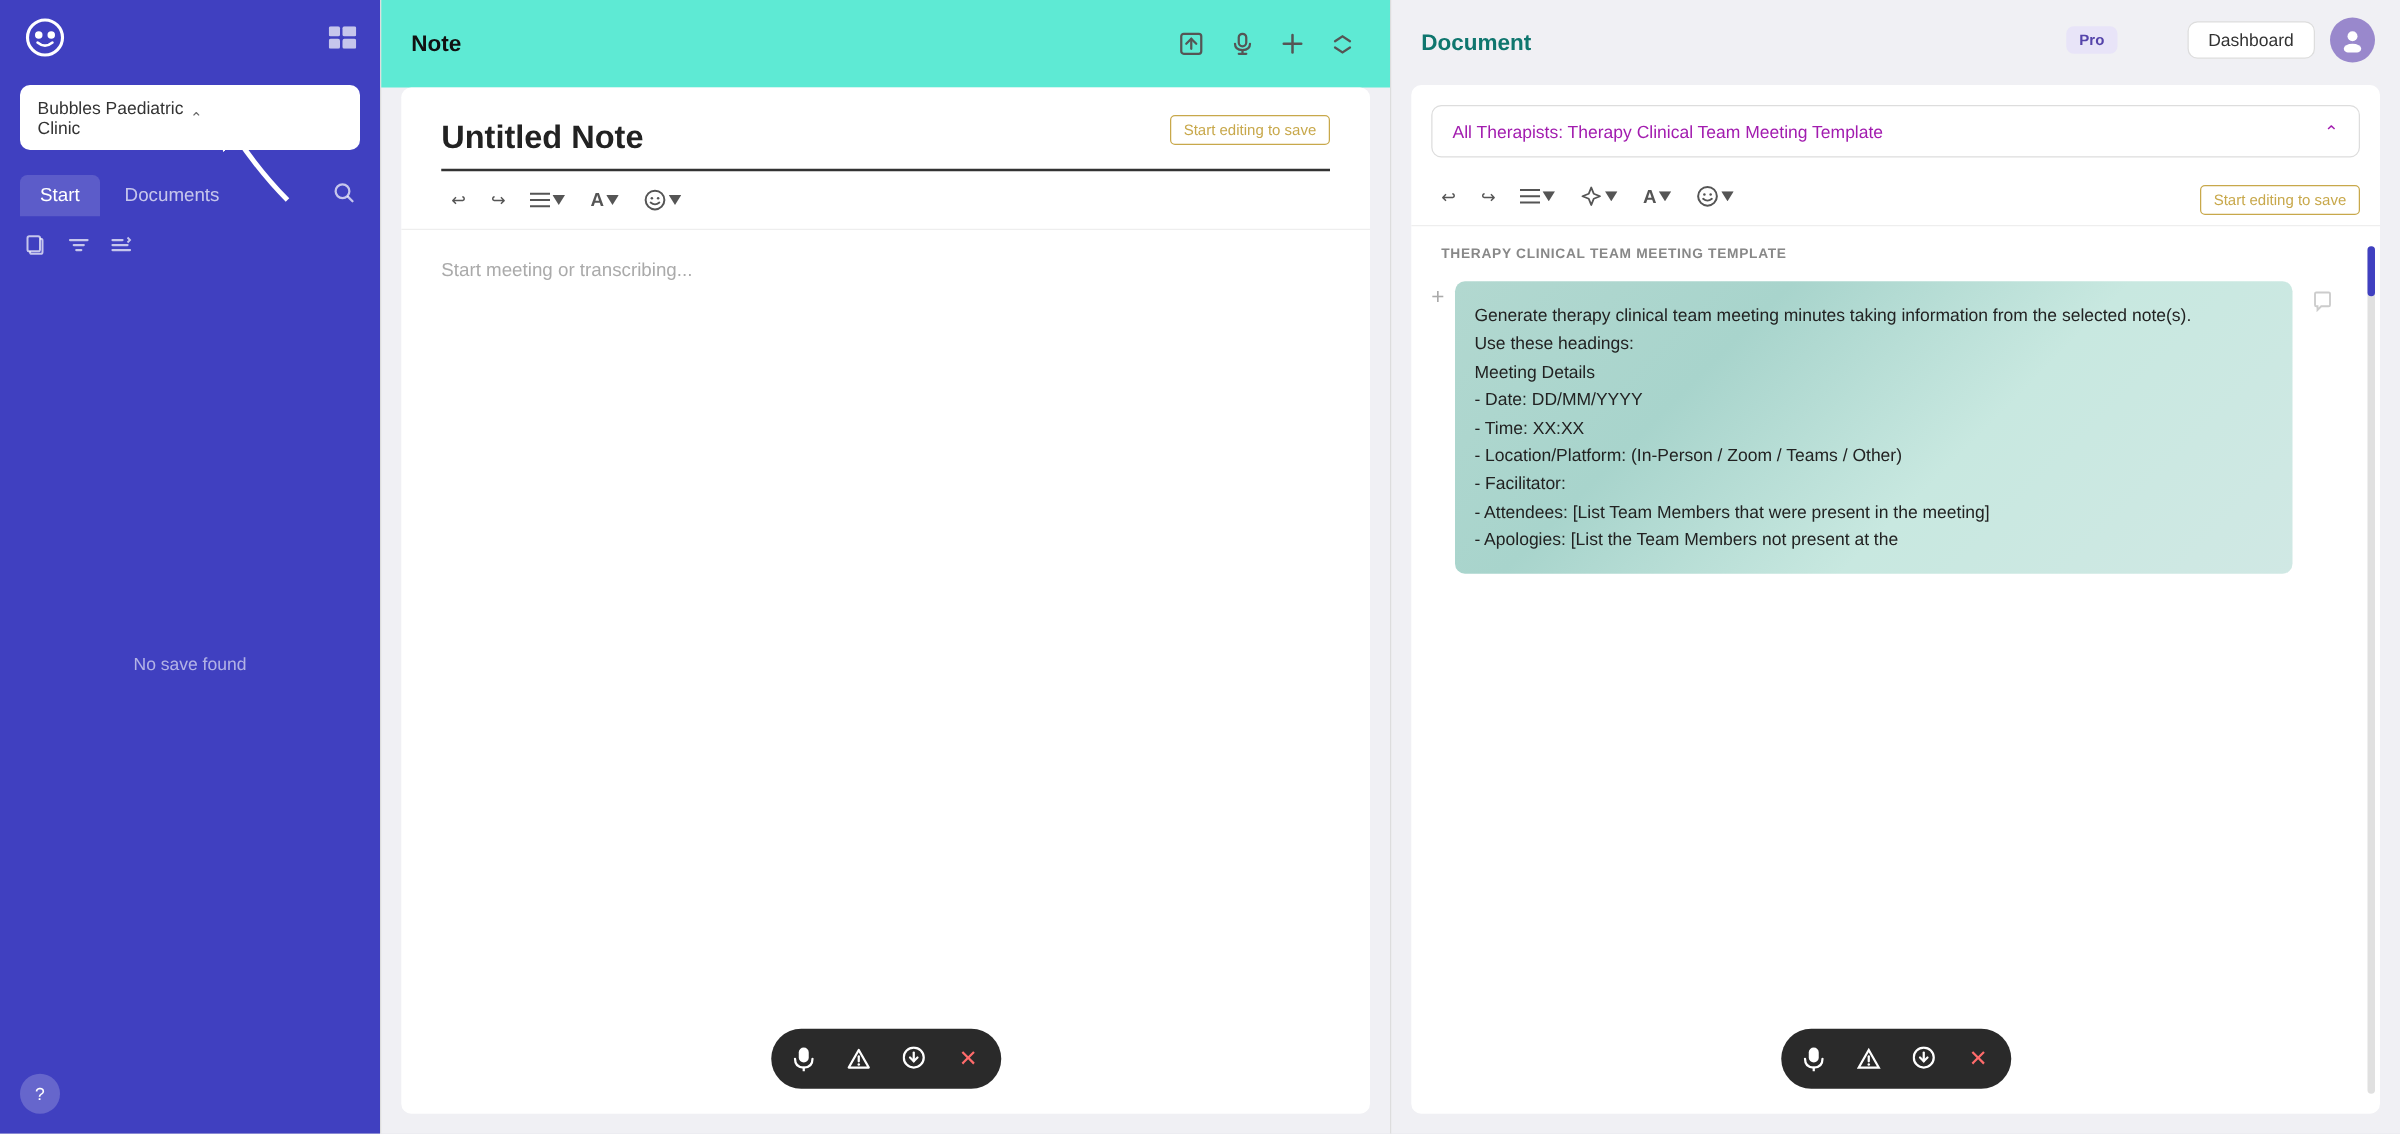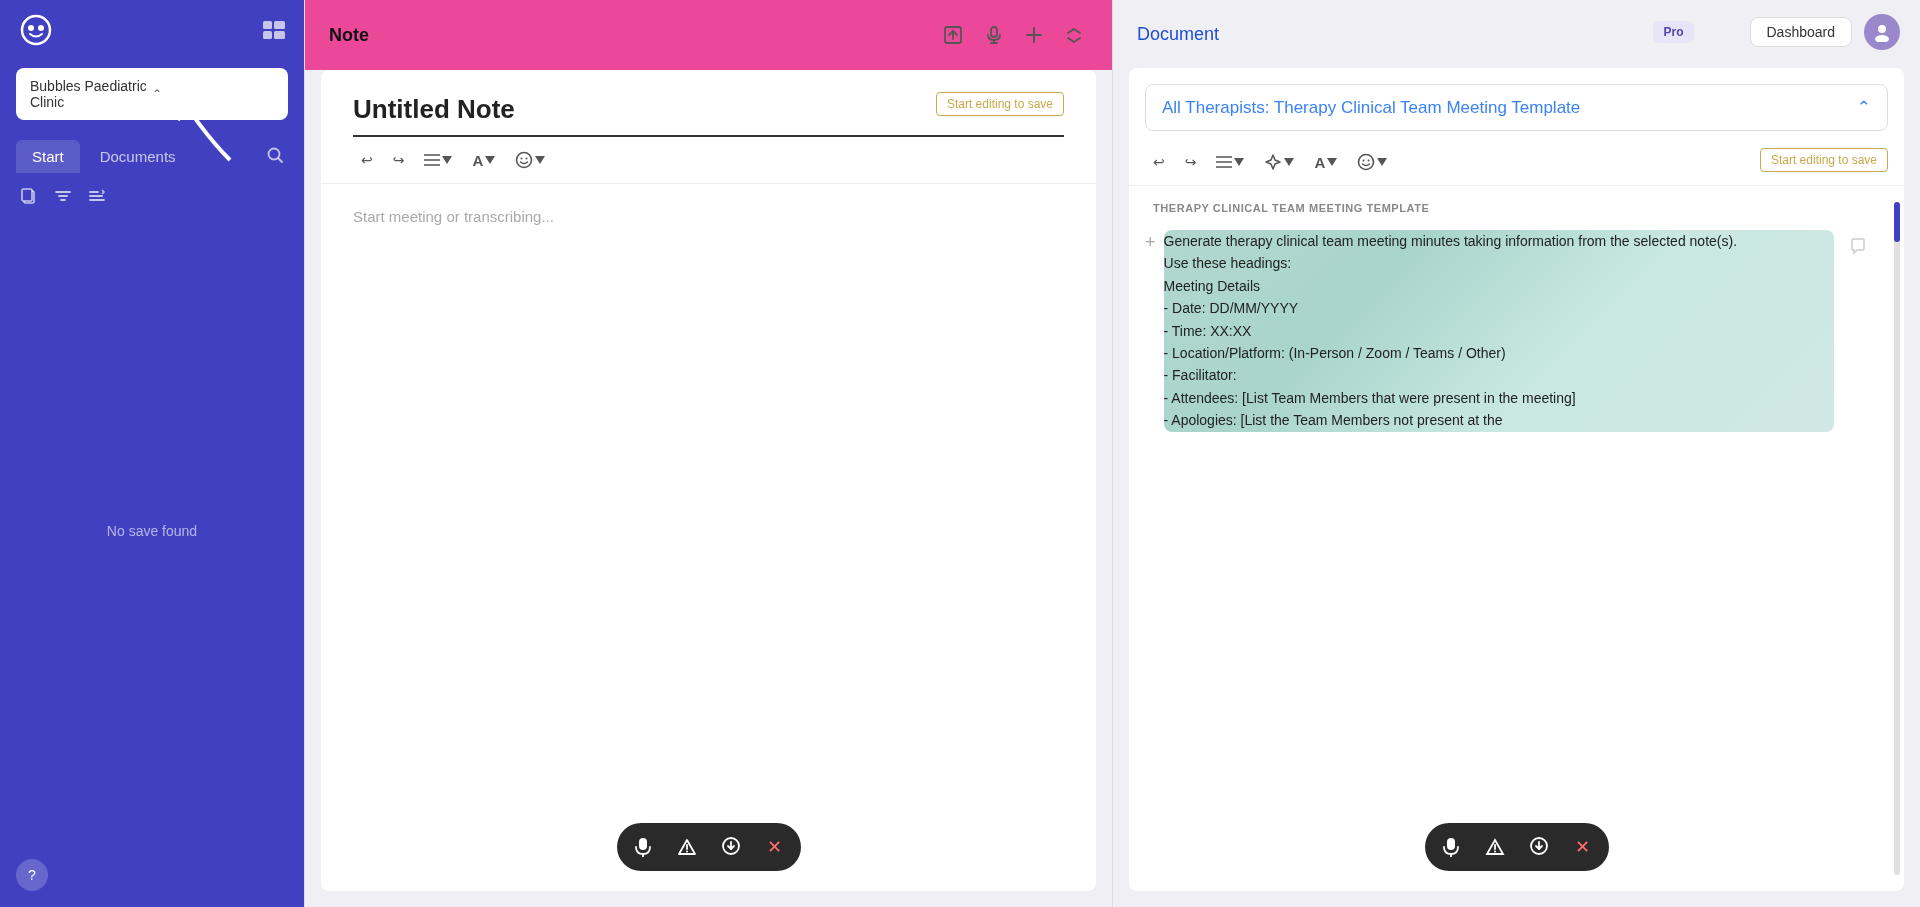--- a/index.html
+++ b/index.html
@@ -141,21 +141,21 @@
       background: #f0f0f4;
       display: flex;
       flex-direction: column;
       border-left: 1px solid #ddd;
     }
 
     .panel-header {
       display: flex;
       align-items: center;
       padding: 20px 24px;
-      background: #ec4899;
+      background: #5eead4;
       border-bottom: none;
     }
     .panel-title {
       font-size: 18px;
       font-weight: 700;
       color: #111;
       flex: 1;
     }
     .panel-actions {
       display: flex;
@@ -274,22 +274,22 @@
       flex-direction: column;
       border-left: 1px solid #ddd;
     }
     .doc-panel-header {
       display: flex;
       align-items: center;
       padding: 20px 24px;
     }
     .doc-panel-title {
       font-size: 18px;
-      font-weight: 400;
-      color: #1d4ed8;
+      font-weight: 700;
+      color: #0f766e;
       flex: 1;
     }
     .doc-actions {
       display: flex;
       align-items: center;
       gap: 12px;
     }
 
     .doc-editor {
       flex: 1;
@@ -305,22 +305,22 @@
     .doc-template-selector {
       margin: 16px 16px 0;
       border: 1px solid #ddd;
       border-radius: 8px;
       padding: 12px 16px;
       display: flex;
       align-items: center;
       justify-content: space-between;
       cursor: pointer;
       background: white;
-      font-size: 17px;
-      color: #3b82f6;
+      font-size: 14px;
+      color: #a21caf;
     }
 
     .doc-save-badge {
       position: absolute;
       right: 16px;
       top: 80px;
       background: transparent;
       border: 1.5px solid #c8a84b;
       color: #c8a84b;
       font-size: 12px;
@@ -368,20 +368,21 @@
     .doc-plus {
       color: #aaa;
       cursor: pointer;
       font-size: 18px;
       margin-top: 2px;
       flex-shrink: 0;
     }
     .doc-block-content {
       background: linear-gradient(135deg, #b2d8d0 0%, #a8d4cc 30%, #c8e8e0 60%, #d0e8e4 100%);
       border-radius: 8px;
+      padding: 16px;
       flex: 1;
       font-size: 14px;
       line-height: 1.6;
       color: #222;
     }
 
     .doc-block-comment {
       width: 32px;
       height: 32px;
       display: flex;

